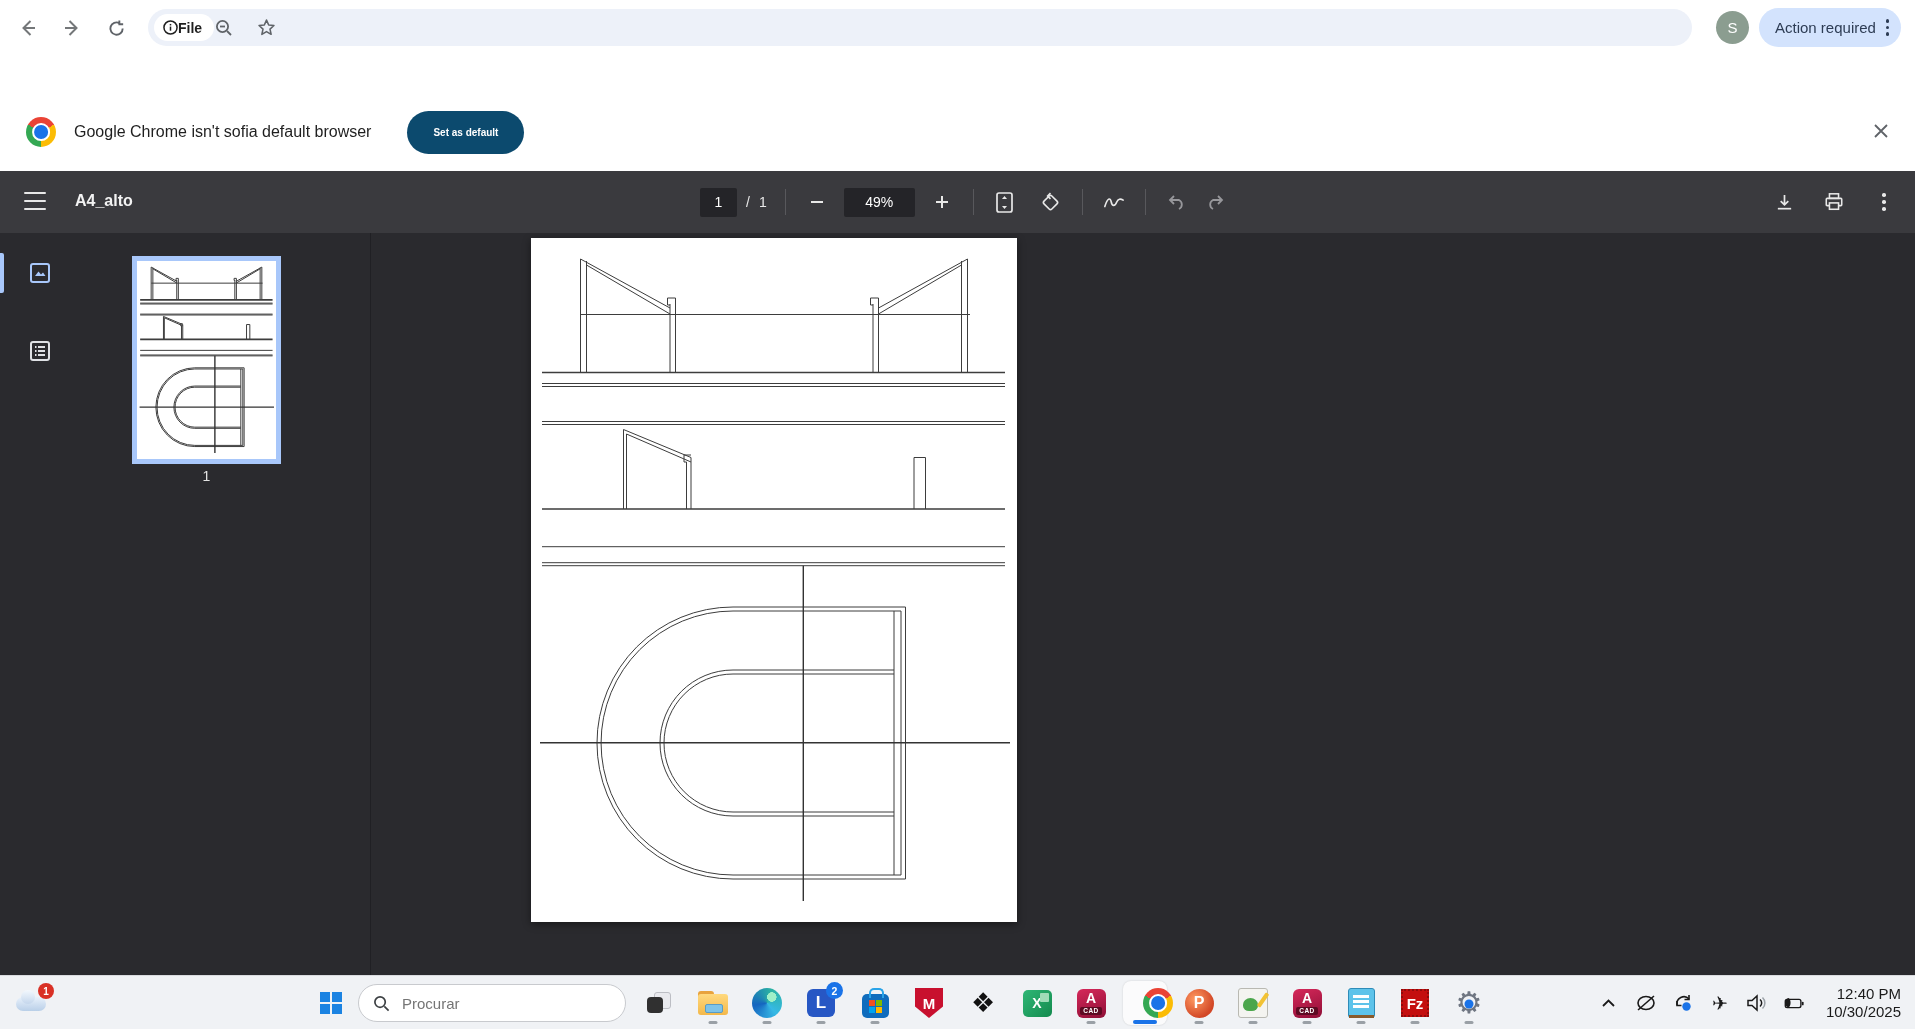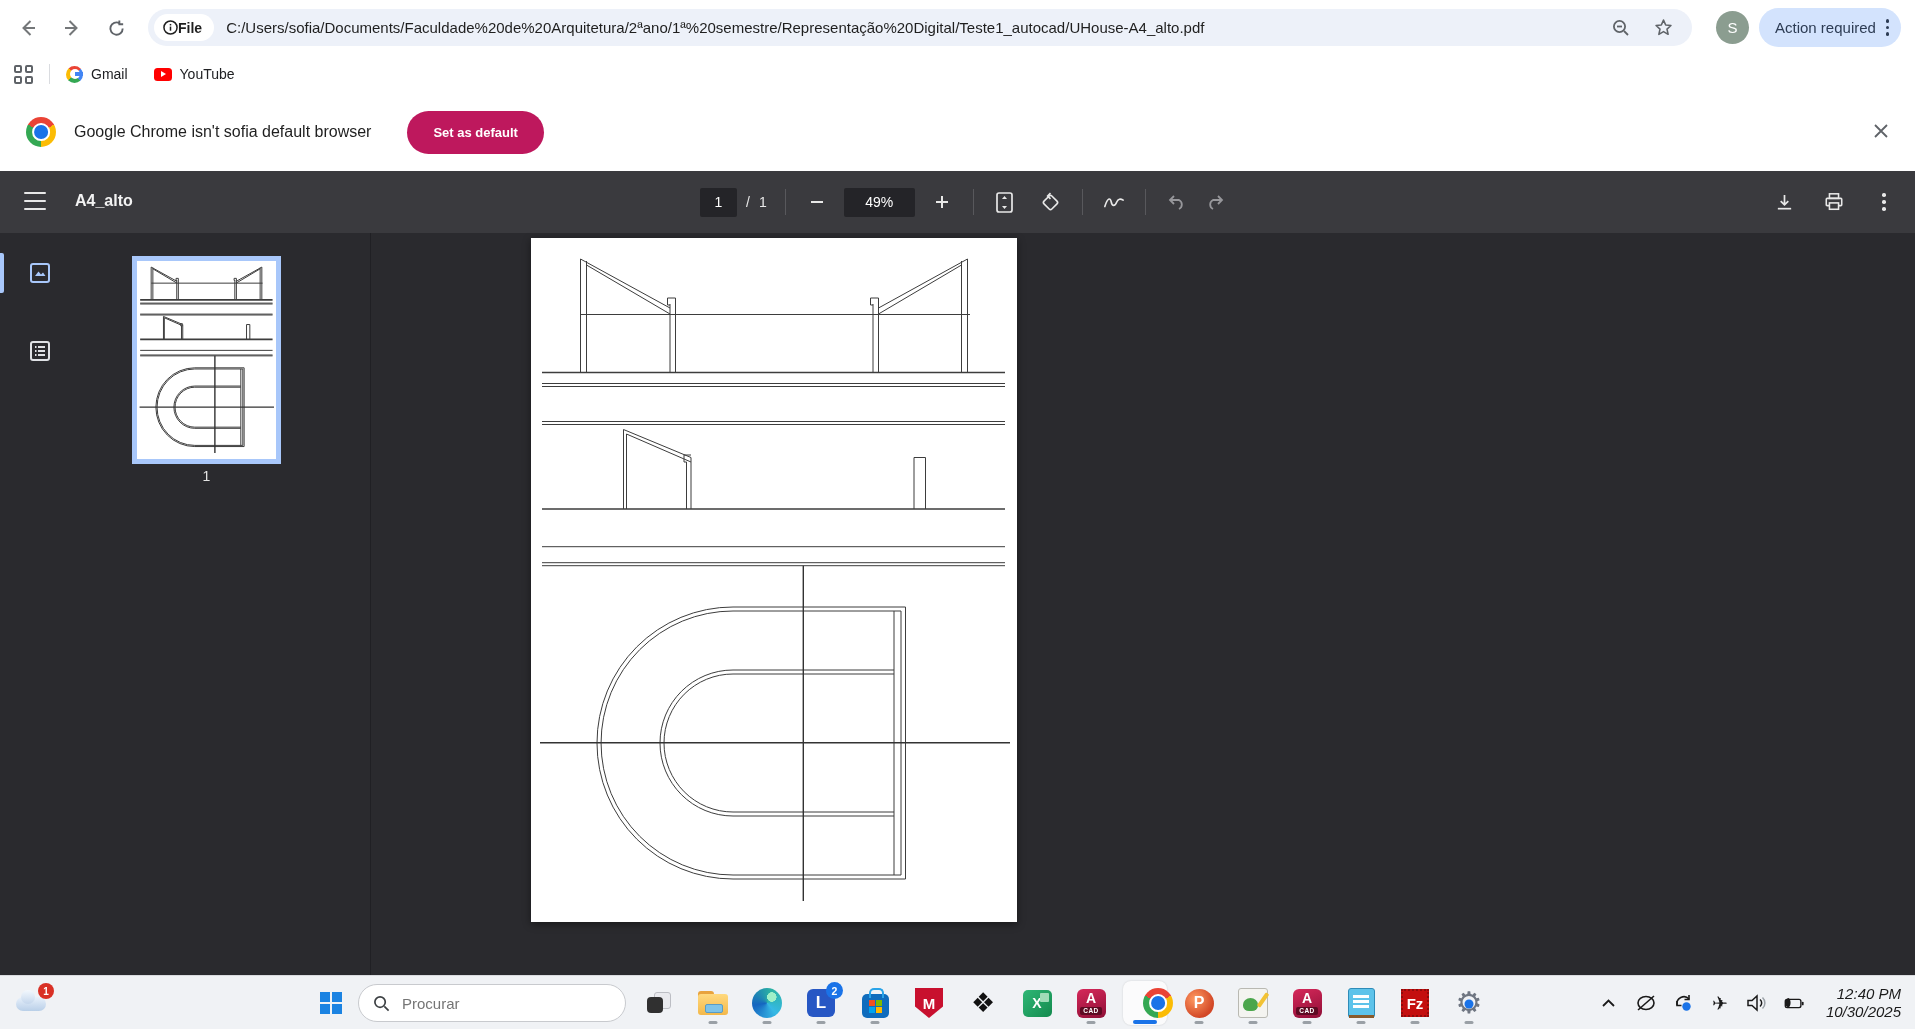--- a/index.html
+++ b/index.html
@@ -25,21 +25,21 @@
   .yt-icon{width:18px;height:13px;background:#ff0000;border-radius:3.5px;position:relative;}
   .yt-icon:after{content:"";position:absolute;left:7px;top:3.5px;border-left:5px solid #fff;border-top:3px solid transparent;border-bottom:3px solid transparent;}
   .g-ring{width:17px;height:17px;border-radius:50%;background:conic-gradient(from -40deg,#ea4335 0 90deg,#4285f4 90deg 180deg,#34a853 180deg 270deg,#fbbc05 270deg 360deg);position:relative;}
   .g-ring:before{content:"";position:absolute;inset:3.5px;background:#fff;border-radius:50%;}
   .g-ring:after{content:"";position:absolute;right:0px;top:6.5px;width:8px;height:3.5px;background:#4285f4;}
   
   .banner{position:absolute;left:0;top:93px;width:1915px;height:78px;background:#fff;display:flex;align-items:center;}
   .chrome-logo{width:30px;height:30px;border-radius:50%;background:conic-gradient(from -60deg,#ea4335 0 120deg,#fbbc05 120deg 240deg,#34a853 240deg 360deg);position:relative;margin-left:26px;flex:0 0 auto;}
   .chrome-logo .core{position:absolute;left:50%;top:50%;transform:translate(-50%,-50%);width:46%;height:46%;background:#1a73e8;border:2.5px solid #fff;border-radius:50%;box-sizing:content-box;}
   .banner-msg{margin-left:18px;font-size:16px;color:#1f1f1f;}
-  .setdefault{margin-left:36px;height:43px;padding:0 26px;border:none;background:#be185d;color:#fff;font-size:13px;font-weight:700;border-radius:22px;font-family:inherit;}
+  .setdefault{margin-left:36px;height:43px;padding:0 26px;border:none;background:#0c4a6e;color:#fff;font-size:10px;font-weight:700;border-radius:22px;font-family:inherit;}
   .banner-close{position:absolute;right:20px;top:24px;width:28px;height:28px;color:#5f6368;display:flex;align-items:center;justify-content:center;}
   
   .pdfbar{position:absolute;left:0;top:171px;width:1915px;height:62px;background:#3a3a3e;color:#f1f1f1;}
   .hamburger{position:absolute;left:24px;top:21px;width:22px;height:18px;display:flex;flex-direction:column;justify-content:space-between;}
   .hamburger i{height:2.4px;background:#e8e8e8;border-radius:1px;}
   .pdftitle{position:absolute;left:75px;top:21px;font-size:16px;font-weight:600;color:#f3f3f3;text-align:center;}
   .pdfcenter{position:absolute;left:700px;top:0;height:62px;display:flex;align-items:center;gap:0;}
   .numbox{background:#242428;border-radius:2px;height:29px;display:flex;align-items:center;justify-content:center;color:#fff;font-size:14px;}
   .pgsep{color:#e8e8e8;font-size:14px;margin:0 9px;}
   .tdiv{width:1px;height:26px;background:#58585c;margin:0 18px;}
@@ -100,21 +100,21 @@
   .irfan-ico .blob{position:absolute;left:4px;top:9px;width:15px;height:13px;background:#4ca64c;border-radius:50% 50% 40% 40%;}
   .irfan-ico .pencil{position:absolute;right:2px;top:3px;width:4px;height:16px;background:#f2c233;transform:rotate(35deg);border-radius:1px;}
   .note-ico{width:25px;height:28px;background:#5ec3ea;border:1px solid #2e8cb8;border-radius:3px;position:relative;}
   .note-ico i{position:absolute;left:4px;width:16px;height:2.5px;background:#fff;}
   .note-ico .base{position:absolute;left:0;bottom:-1px;width:100%;height:3.5px;background:#8a5a2a;}
   .fz-ico{width:28px;height:28px;background:#c40e0e;border:2px dotted #8f0a0a;box-sizing:border-box;color:#fff;font-weight:700;font-size:15px;display:flex;align-items:center;justify-content:center;}
   .gear-wrap{position:relative;font-size:30px;color:#6f7682;line-height:1;}
   .gear-wrap .dot{position:absolute;left:50%;top:52%;transform:translate(-50%,-50%);width:9px;height:9px;border-radius:50%;background:#1a73e8;}
   .tb-tray{position:absolute;right:14px;top:0;height:54px;display:flex;align-items:center;gap:15px;}
   .tray-ico{width:22px;height:22px;display:flex;align-items:center;justify-content:center;color:#1a1a1a;}
-  .clock{margin-left:6px;text-align:right;font-size:15px;color:#1b1b1b;line-height:18px;font-style:italic;}
+  .clock{margin-left:6px;text-align:right;font-size:15px;color:#1b1b1b;line-height:18px;}
   svg{display:block;}
 </style>
 </head>
 <body>
 
 <div id="stage">
 
   <svg width="0" height="0" style="position:absolute">
     <symbol id="uhouse" viewBox="0 0 486 684">
       <g fill="none" stroke="#3d3d3d" stroke-width="1">
@@ -154,21 +154,20 @@
     </div>
     <div class="omnibox">
       <div class="filechip">
         <svg width="15" height="15" viewBox="0 0 16 16">
             <circle cx="8" cy="8" r="7" fill="none" stroke="#1f1f1f" stroke-width="1.6"></circle>
             <rect x="7.2" y="7" width="1.6" height="4.4" fill="#1f1f1f"></rect>
             <rect x="7.2" y="4.2" width="1.6" height="1.6" fill="#1f1f1f"></rect>
           </svg>
         <span>File</span>
       </div>
-      <span class="urltext">C:/Users/sofia/Documents/Faculdade%20de%20Arquitetura/2ªano/1ª%20semestre/Representação%20Digital/Teste1_autocad/UHouse-A4_alto.pdf</span>
       <div class="omni-icons">
         <svg width="20" height="20" viewBox="0 0 20 20">
             <circle cx="8.5" cy="8.5" r="5.6" fill="none" stroke="#5f6368" stroke-width="1.8"></circle>
             <path d="M6 8.5 H11" stroke="#5f6368" stroke-width="1.8"></path>
             <path d="M13 13 L17 17" stroke="#5f6368" stroke-width="1.8"></path>
           </svg>
         <svg width="21" height="21" viewBox="0 0 24 24">
             <path d="M12 3.5 l2.5 5.6 6 .6 -4.5 4.1 1.3 6 -5.3-3.1 -5.3 3.1 1.3-6 -4.5-4.1 6-.6z" fill="none" stroke="#5f6368" stroke-width="1.8" stroke-linejoin="round"></path>
           </svg>
       </div>
@@ -179,37 +178,20 @@
     <div class="actionpill">
       <span>Action required</span>
       <span class="vdots">
           <i></i>
           <i></i>
           <i></i>
         </span>
     </div>
   </div>
 
-  <div class="bookmarks">
-    <span class="appsgrid">
-        <i></i>
-        <i></i>
-        <i></i>
-        <i></i>
-      </span>
-    <span class="bm-sep"></span>
-    <div class="bm-item">
-      <span class="g-ring"></span>
-      <span>Gmail</span>
-    </div>
-    <div class="bm-item">
-      <span class="yt-icon"></span>
-      <span>YouTube</span>
-    </div>
-  </div>
 
   <div class="banner">
     <div class="chrome-logo">
         <span class="core"></span>
       </div>
     <span class="banner-msg">Google Chrome isn't sofia default browser</span>
     <button class="setdefault">Set as default</button>
     <div class="banner-close">
       <svg width="16" height="16" viewBox="0 0 16 16">
           <path d="M2 2 L14 14 M14 2 L2 14" stroke="#5f6368" stroke-width="1.8"></path>

